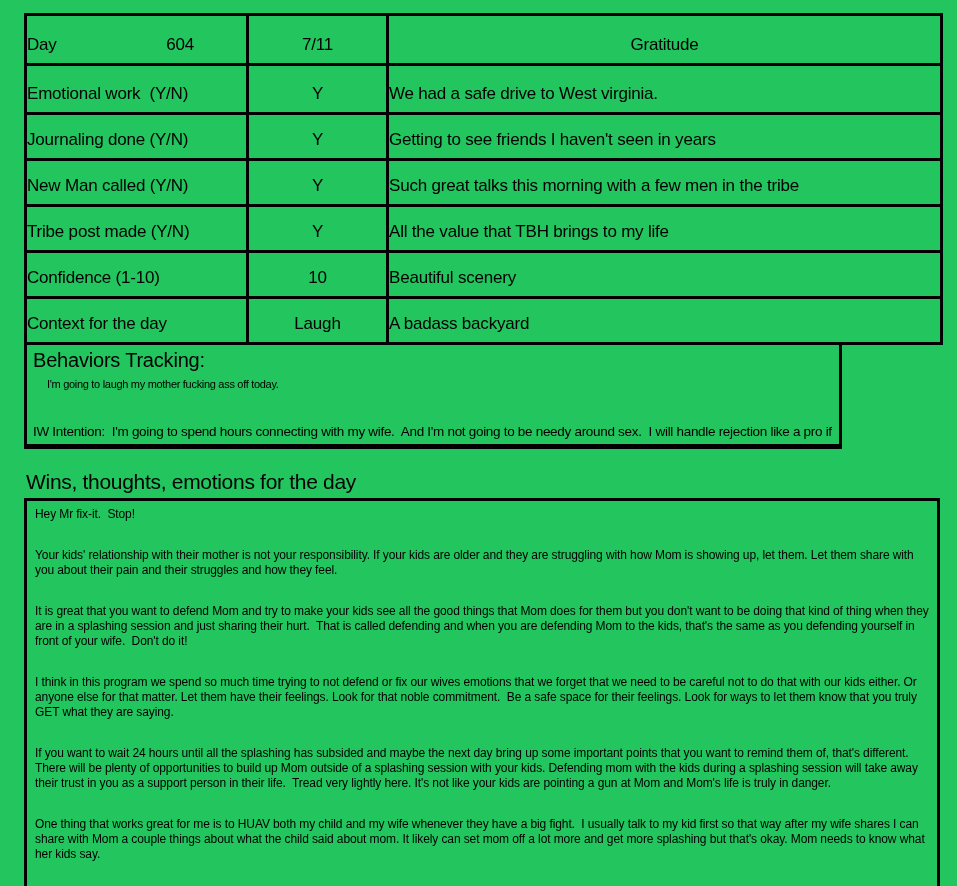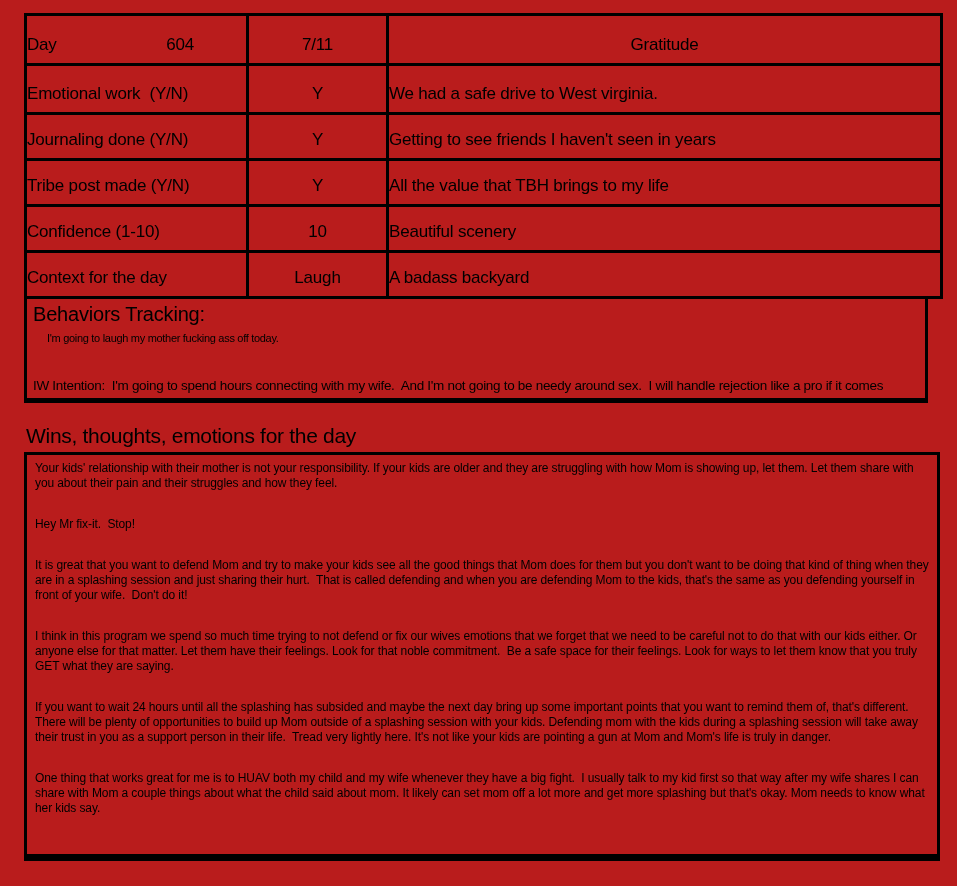--- a/index.html
+++ b/index.html
@@ -1,21 +1,21 @@
 <!DOCTYPE html>
 <html><head>
 <meta charset="utf-8">
 <style>
   * { box-sizing: border-box; }
   html, body { margin: 0; padding: 0; background: #ffffff; }
   .page {
     position: relative;
     width: 957px;
     height: 886px;
-    background: #b91c1c;
+    background: #22c55e;
     color: #000;
     font-family: "Liberation Sans", sans-serif;
     overflow: hidden;
   }
   .content { position: absolute; left: 24px; top: 13px; width: 916px; }
 
   
   table.tracker {
     border-collapse: collapse;
     width: 916px;
@@ -38,21 +38,21 @@
   td.headgrat {
     border-top: none; border-right: none;
     text-align: center; padding-left: 0;
   }
   .dayflex { display: flex; justify-content: space-between; align-items: flex-end; }
   .dayflex .dv { margin-right: 52px; }
   .pre { white-space: pre-wrap; }
 
   
   .behaviors {
-    width: 904px;
+    width: 818px;
     height: 104px;
     border: 3px solid #000;
     border-top: none;
     border-bottom-width: 5px;
     padding: 2px 6px 0 6px;
     overflow: hidden;
   }
   .b-title { font-size: 20px; line-height: 26px; letter-spacing: -0.2px; }
   .b-line  { font-size: 11px; line-height: 17px; margin: 3px 0 30px 14px; letter-spacing: -0.3px; }
   .b-intent{ font-size: 13.5px; line-height: 17px; letter-spacing: -0.3px; }
@@ -103,20 +103,25 @@
         <td class="c-val pre">Y</td>
         <td class="c-grat pre">We had a safe drive to West virginia.</td>
       </tr>
 
       <tr class="r-std">
         <td class="c-label pre">Journaling done (Y/N)</td>
         <td class="c-val pre">Y</td>
         <td class="c-grat pre">Getting to see friends I haven't seen in years</td>
       </tr>
 
+      <tr class="r-std">
+        <td class="c-label pre">New Man called (Y/N)</td>
+        <td class="c-val pre">Y</td>
+        <td class="c-grat pre">Such great talks this morning with a few men in the tribe</td>
+      </tr>
 
       <tr class="r-std">
         <td class="c-label pre">Tribe post made (Y/N)</td>
         <td class="c-val pre">Y</td>
         <td class="c-grat pre">All the value that TBH brings to my life</td>
       </tr>
 
       <tr class="r-std">
         <td class="c-label pre">Confidence (1-10)</td>
         <td class="c-val pre">10</td>
@@ -133,22 +138,22 @@
 
     <div class="behaviors">
       <div class="b-title pre">Behaviors Tracking:</div>
       <div class="b-line pre">I'm going to laugh my mother fucking ass off today.</div>
       <div class="b-intent pre">IW Intention:  I'm going to spend hours connecting with my wife.  And I'm not going to be needy around sex.  I will handle rejection like a pro if it comes</div>
     </div>
 
     <div class="wins-title pre">Wins, thoughts, emotions for the day</div>
 
     <div class="wins-box">
+      <p class="pre">Hey Mr fix-it.  Stop!</p>
       <p class="pre">Your kids' relationship with their mother is not your responsibility. If your kids are older and they are struggling with how Mom is showing up, let them. Let them share with you about their pain and their struggles and how they feel.</p>
-      <p class="pre">Hey Mr fix-it.  Stop!</p>
       <p class="pre">It is great that you want to defend Mom and try to make your kids see all the good things that Mom does for them but you don't want to be doing that kind of thing when they are in a splashing session and just sharing their hurt.  That is called defending and when you are defending Mom to the kids, that's the same as you defending yourself in front of your wife.  Don't do it!</p>
       <p class="pre">I think in this program we spend so much time trying to not defend or fix our wives emotions that we forget that we need to be careful not to do that with our kids either. Or anyone else for that matter. Let them have their feelings. Look for that noble commitment.  Be a safe space for their feelings. Look for ways to let them know that you truly GET what they are saying.</p>
       <p class="pre">If you want to wait 24 hours until all the splashing has subsided and maybe the next day bring up some important points that you want to remind them of, that's different.  There will be plenty of opportunities to build up Mom outside of a splashing session with your kids. Defending mom with the kids during a splashing session will take away their trust in you as a support person in their life.  Tread very lightly here. It's not like your kids are pointing a gun at Mom and Mom's life is truly in danger.</p>
       <p class="pre">One thing that works great for me is to HUAV both my child and my wife whenever they have a big fight.  I usually talk to my kid first so that way after my wife shares I can share with Mom a couple things about what the child said about mom. It likely can set mom off a lot more and get more splashing but that's okay. Mom needs to know what her kids say.</p>
     </div>
 
   </div>
 </div>
 
 </body></html>

